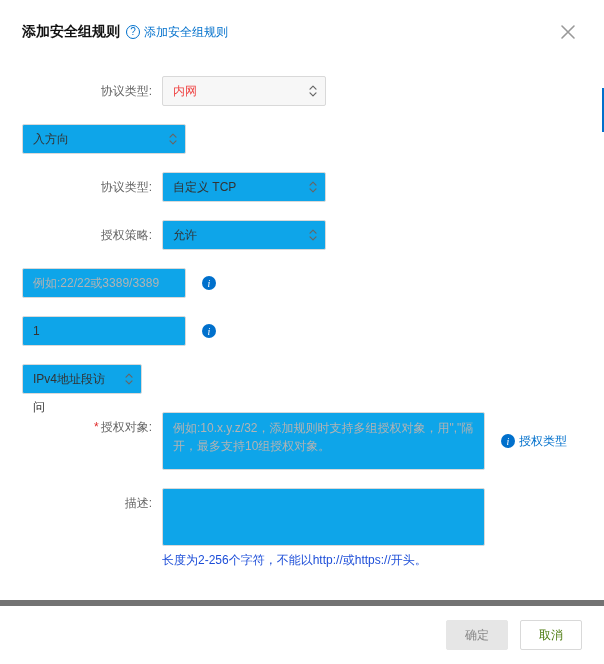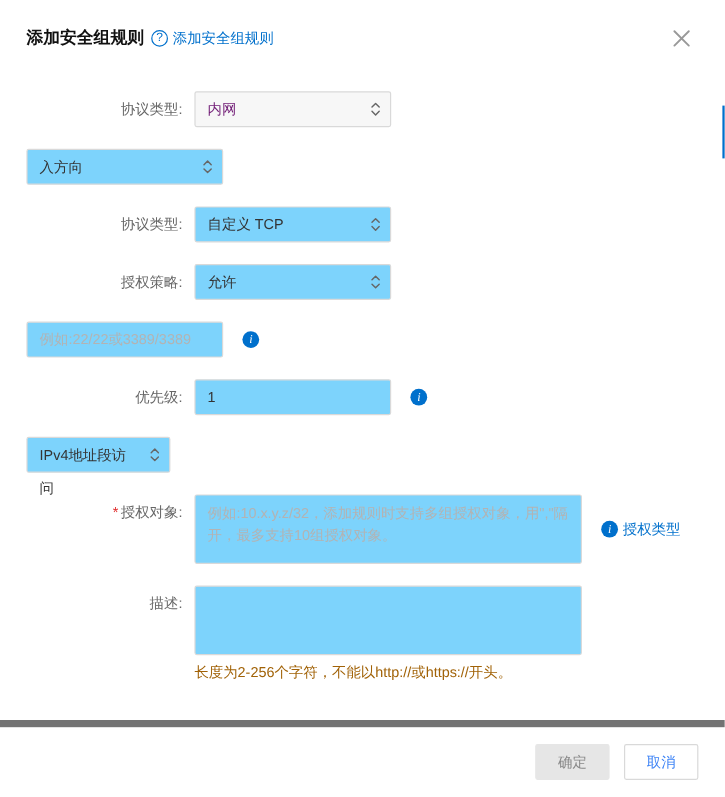--- a/index.html
+++ b/index.html
@@ -11,40 +11,40 @@
   .help-text { font-size: 12px; color: #0070cc; margin-left: 4px; cursor: pointer; }
   .close-btn { margin-left: auto; width: 28px; height: 28px; display: flex; align-items: center; justify-content: center; color: #999; cursor: pointer; }
   .close-btn svg { width: 16px; height: 16px; }
   .modal-body { flex: 1; padding: 30px 22px 10px 22px; overflow: auto; }
   .form-row { display: flex; align-items: flex-start; margin-bottom: 18px; }
   .form-label { width: 140px; min-width: 140px; text-align: right; padding-right: 10px; color: #666; line-height: 30px; }
   .req { color: #e02a2a; margin-right: 2px; }
   .control-wrap { display: flex; align-items: center; gap: 16px; flex: 1; }
   .control-col { display: flex; flex-direction: column; }
   .select, .input, .textarea {
-    border: 1px solid #d9d9d9; border-radius: 2px; background: #7dd3fc; color: #333;
+    border: 1px solid #d9d9d9; border-radius: 2px; background: #0ea5e9; color: #333;
     font-size: 12px; padding: 0 28px 0 10px; height: 30px; line-height: 28px; font-family: inherit;
   }
   .select { position: relative; }
-  .select.disabled { background: #f7f7f7; color: #701a75; font-family: Liberation Serif, serif; }
+  .select.disabled { background: #f7f7f7; color: #ef4444; font-family: Liberation Serif, serif; }
   .select select, .select .select-display { all: unset; position: absolute; inset: 0; padding: 0 28px 0 10px; line-height: 28px; width: 100%; box-sizing: border-box; }
   .select .caret { position: absolute; right: 8px; top: 50%; transform: translateY(-50%); pointer-events: none; color: #666; }
   .caret svg { width: 8px; height: 12px; display: block; }
   .input { padding: 0 10px; }
   .input input { all: unset; width: 100%; height: 100%; font-family: inherit; }
   .input input::placeholder, .textarea textarea::placeholder { color: #b3b3b3; }
   .textarea { height: auto; padding: 6px 10px; width: 323px; }
   .textarea textarea { all: unset; width: 100%; min-height: 44px; font-family: inherit; line-height: 18px; display: block; color: #333; resize: none; }
-  .hint { color: #a16207; font-size: 12px; margin-top: 6px; width: 323px; }
+  .hint { color: #1d4ed8; font-size: 12px; margin-top: 6px; width: 323px; }
   .info-icon { width: 14px; height: 14px; border-radius: 50%; background: #0070cc; color: #fff; display: inline-flex; align-items: center; justify-content: center; font-style: italic; font-size: 10px; font-family: Georgia, serif; cursor: pointer; }
   .teach-link { color: #0070cc; cursor: pointer; display: inline-flex; align-items: center; gap: 4px; white-space: nowrap; }
   .w164 { width: 164px; }
   .w120 { width: 120px; }
   .modal-footer { border-top: 6px solid #737373; padding: 14px 22px; display: flex; justify-content: flex-end; gap: 12px; }
-  .btn { height: 30px; padding: 0 18px; border-radius: 2px; display: inline-flex; align-items: center; justify-content: center; font-size: 12px; cursor: pointer; border: 1px solid #d9d9d9; background: #fff; color: #3b82f6; }
+  .btn { height: 30px; padding: 0 18px; border-radius: 2px; display: inline-flex; align-items: center; justify-content: center; font-size: 12px; cursor: pointer; border: 1px solid #d9d9d9; background: #fff; color: #4d7c0f; }
   .btn-primary { background: #e6e6e6; border-color: #e6e6e6; color: #888; }
   .edge-accent { position: absolute; right: 0; top: 88px; width: 2px; height: 44px; background: #0070cc; }
 </style>
 </head>
 <body>
 
 <div class="modal">
   <div class="edge-accent"></div>
 
   <div class="modal-header">
@@ -118,21 +118,20 @@
     <div class="form-row">
       <div class="control-wrap">
         <div class="input w164">
           <input placeholder="例如:22/22或3389/3389" value="" style="">
         </div>
         <span class="info-icon">i</span>
       </div>
     </div>
 
     <div class="form-row">
-      <div class="form-label">优先级:</div>
       <div class="control-wrap">
         <div class="input w164">
           <input value="1" style="">
         </div>
         <span class="info-icon">i</span>
       </div>
     </div>
 
     <div class="form-row">
       <div class="control-wrap">

